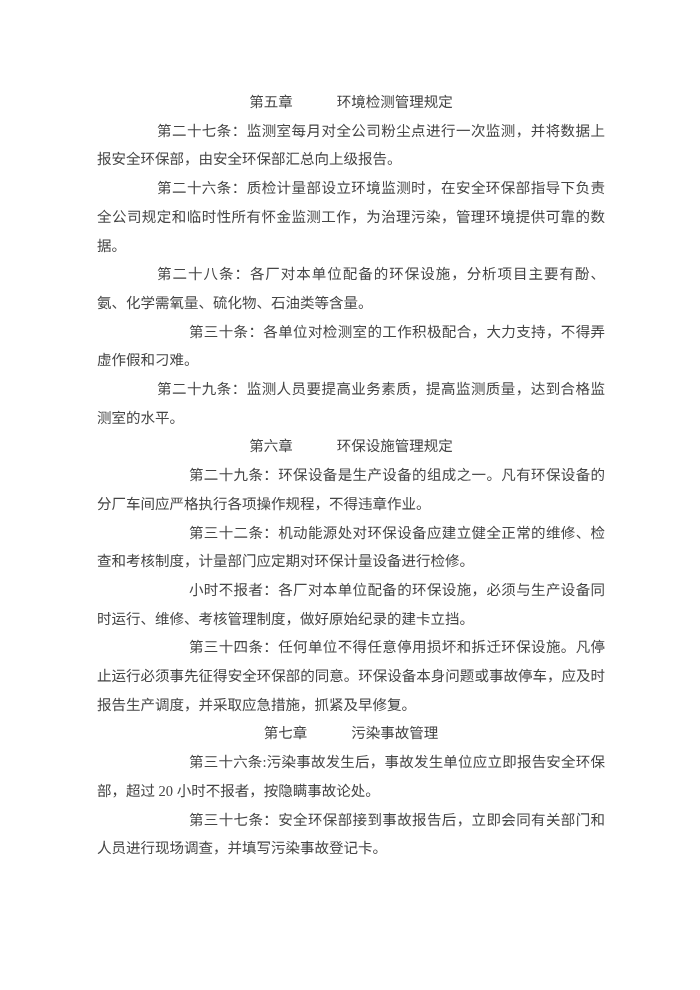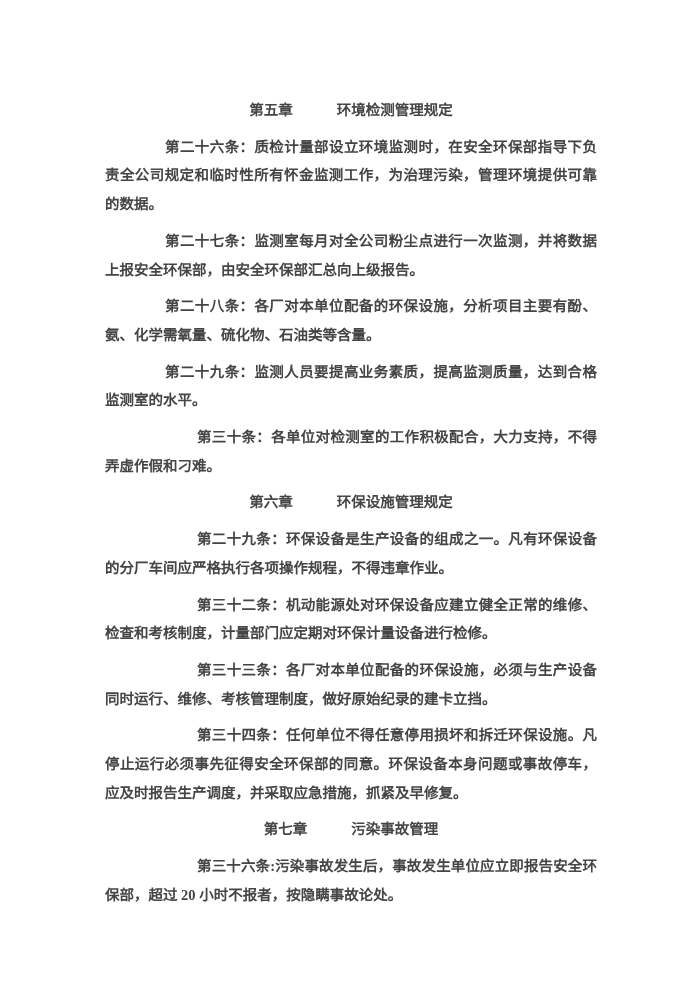--- a/index.html
+++ b/index.html
@@ -19,54 +19,54 @@
     position: absolute;
     left: 97px;
     top: 88px;
     width: 508px;
     color: #454545;
     font-size: 14.5px;
     line-height: 28.7px;
     text-align: justify;
   }
   .doc-body p {
-    margin: 8px;
+    margin: 0;
     padding: 0;
-    font-weight: bold;
   }
   .article.indent-a { text-indent: 60px; }
   .article.indent-b { text-indent: 92px; }
   .chapter-heading {
     text-align: center;
     text-indent: 0;
   }
   .chapter-heading .heading-gap {
     display: inline-block;
     width: 44px;
   }
 </style>
 </head>
 <body>
 
 <div class="page">
   <div class="doc-body">
 
     <p class="chapter-heading"><span>第五章</span><span class="heading-gap"></span><span>环境检测管理规定</span></p>
 
+    <p class="article indent-a">第二十七条：监测室每月对全公司粉尘点进行一次监测，并将数据上报安全环保部，由安全环保部汇总向上级报告。</p>
     <p class="article indent-a">第二十六条：质检计量部设立环境监测时，在安全环保部指导下负责全公司规定和临时性所有怀金监测工作，为治理污染，管理环境提供可靠的数据。</p>
-    <p class="article indent-a">第二十七条：监测室每月对全公司粉尘点进行一次监测，并将数据上报安全环保部，由安全环保部汇总向上级报告。</p>
     <p class="article indent-a">第二十八条：各厂对本单位配备的环保设施，分析项目主要有酚、氨、化学需氧量、硫化物、石油类等含量。</p>
+    <p class="article indent-b">第三十条：各单位对检测室的工作积极配合，大力支持，不得弄虚作假和刁难。</p>
     <p class="article indent-a">第二十九条：监测人员要提高业务素质，提高监测质量，达到合格监测室的水平。</p>
-    <p class="article indent-b">第三十条：各单位对检测室的工作积极配合，大力支持，不得弄虚作假和刁难。</p>
 
     <p class="chapter-heading"><span>第六章</span><span class="heading-gap"></span><span>环保设施管理规定</span></p>
 
     <p class="article indent-b">第二十九条：环保设备是生产设备的组成之一。凡有环保设备的分厂车间应严格执行各项操作规程，不得违章作业。</p>
     <p class="article indent-b">第三十二条：机动能源处对环保设备应建立健全正常的维修、检查和考核制度，计量部门应定期对环保计量设备进行检修。</p>
-    <p class="article indent-b">第三十三条：各厂对本单位配备的环保设施，必须与生产设备同时运行、维修、考核管理制度，做好原始纪录的建卡立挡。</p>
+    <p class="article indent-b">小时不报者：各厂对本单位配备的环保设施，必须与生产设备同时运行、维修、考核管理制度，做好原始纪录的建卡立挡。</p>
     <p class="article indent-b">第三十四条：任何单位不得任意停用损坏和拆迁环保设施。凡停止运行必须事先征得安全环保部的同意。环保设备本身问题或事故停车，应及时报告生产调度，并采取应急措施，抓紧及早修复。</p>
 
     <p class="chapter-heading"><span>第七章</span><span class="heading-gap"></span><span>污染事故管理</span></p>
 
     <p class="article indent-b">第三十六条:污染事故发生后，事故发生单位应立即报告安全环保部，超过 20 小时不报者，按隐瞒事故论处。</p>
+    <p class="article indent-b">第三十七条：安全环保部接到事故报告后，立即会同有关部门和人员进行现场调查，并填写污染事故登记卡。</p>
 
   </div>
 </div>
 
 </body></html>

